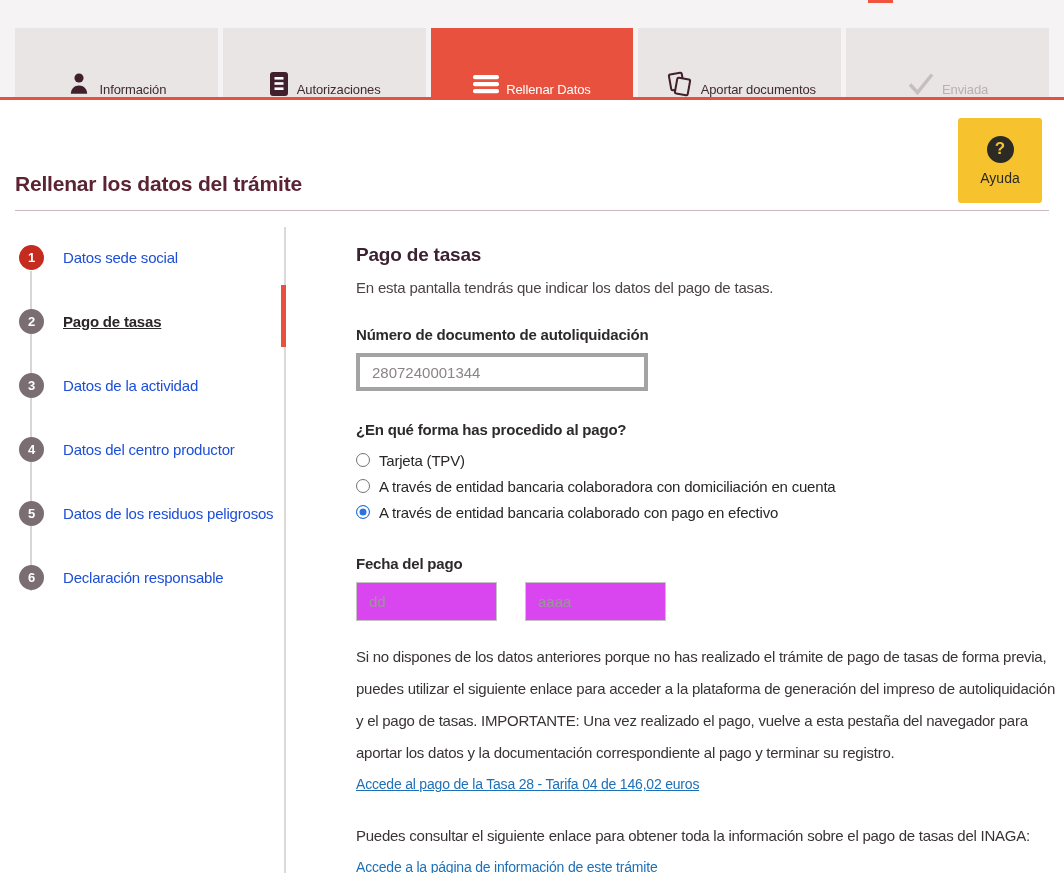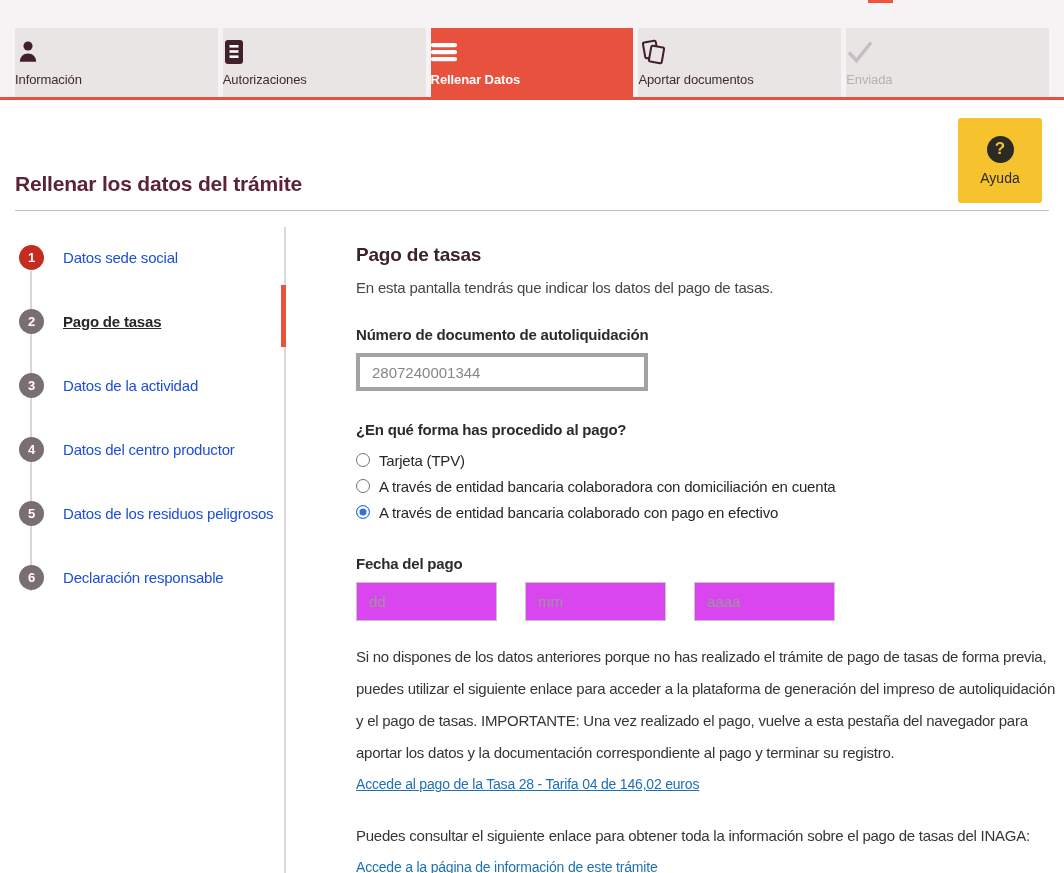--- a/index.html
+++ b/index.html
@@ -6,24 +6,24 @@
   html,body { background:#fff; }
   body { font-family:"Liberation Sans", sans-serif; color:#3a3336; }
   .screen { position:relative; width:1064px; height:873px; background:#fff; overflow:hidden; }
 
   
   .top-strip { height:28px; background:#f5f3f3; position:relative; }
   .top-sliver { position:absolute; left:868px; top:0; width:25px; height:3px; background:#f0543f; }
 
   
   .tabbar { display:flex; gap:5px; padding:0 15px; background:#f5f3f3; border-bottom:3px solid #e8513d; height:72px; }
-  .tab { flex:1 1 0; background:#e9e5e4; display:flex; flex-direction:column; align-items:flex-start; justify-content:center; gap:7px; cursor:pointer; }
+  .tab { flex:1 1 0; background:#e9e5e4; display:flex; flex-direction:row; align-items:flex-end; justify-content:center; gap:7px; cursor:pointer; }
   .tab .tab-label { font-size:13px; color:#3f2a33; font-weight:400; letter-spacing:-0.1px; }
   .tab.active { background:#e8513d; }
-  .tab.active .tab-label { color:#fff; font-weight:700; }
+  .tab.active .tab-label { color:#fff; font-weight:400; }
   .tab.disabled .tab-label { color:#b9b0b3; }
   .tab .icon { height:27px; display:flex; align-items:center; justify-content:center; }
 
   
   .page-head { position:relative; margin:0 15px; padding:72px 0 14px 0; border-bottom:1px solid #ccb9bd; }
   .page-title { font-size:21px; font-weight:700; color:#5b2334; letter-spacing:-0.2px; }
   .help-btn { position:absolute; right:7px; top:18px; width:84px; height:85px; background:#f6c32f; border:none; border-radius:3px; display:flex; flex-direction:column; align-items:center; justify-content:center; gap:7px; cursor:pointer; }
   .help-circle { width:27px; height:27px; border-radius:50%; background:#2b2a24; color:#f6c32f; font-size:17px; font-weight:700; display:flex; align-items:center; justify-content:center; }
   .help-label { font-size:14px; color:#2b2a24; }
 
@@ -178,21 +178,20 @@
         </div>
         <div class="radio-row">
           <span class="radio checked"></span>
           <span class="radio-label">A través de entidad bancaria colaborado con pago en efectivo</span>
         </div>
       </div>
 
       <div class="field-label">Fecha del pago</div>
       <div class="date-row">
         <input class="date-input" type="text" placeholder="dd" style="">
-        <input class="date-input" type="text" placeholder="mm" style="">
         <input class="date-input" type="text" placeholder="aaaa" style="">
       </div>
 
       <p class="info-para">Si no dispones de los datos anteriores porque no has realizado el trámite de pago de tasas de forma previa, puedes utilizar el siguiente enlace para acceder a la plataforma de generación del impreso de autoliquidación y el pago de tasas. IMPORTANTE: Una vez realizado el pago, vuelve a esta pestaña del navegador para aportar los datos y la documentación correspondiente al pago y terminar su registro.</p>
       <a class="link">Accede al pago de la Tasa 28 - Tarifa 04 de 146,02 euros</a>
 
       <p class="info-para second">Puedes consultar el siguiente enlace para obtener toda la información sobre el pago de tasas del INAGA:</p>
       <a class="link">Accede a la página de información de este trámite</a>
     </main>
   </div>

